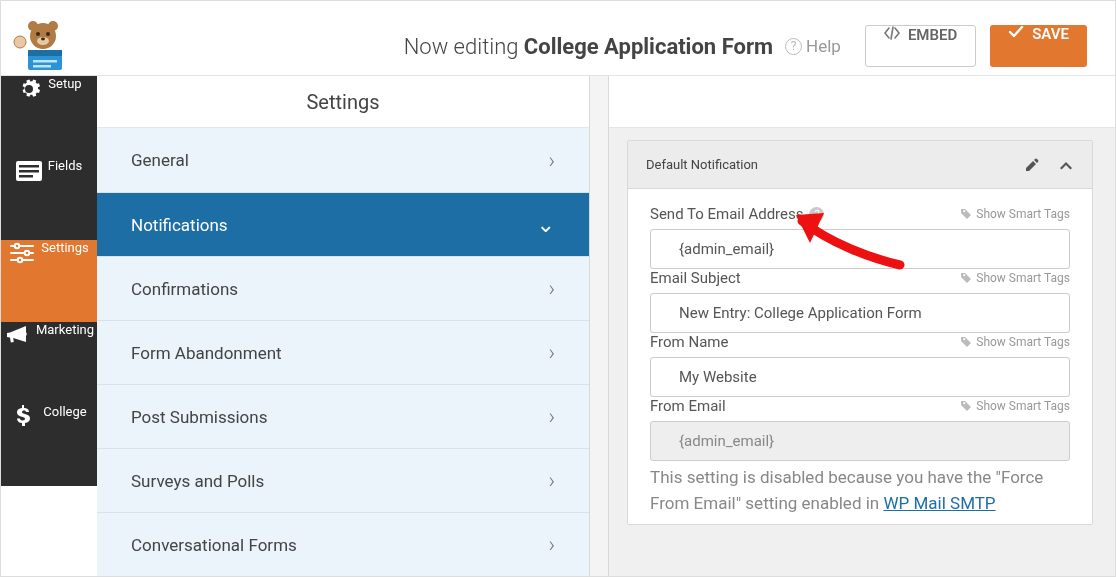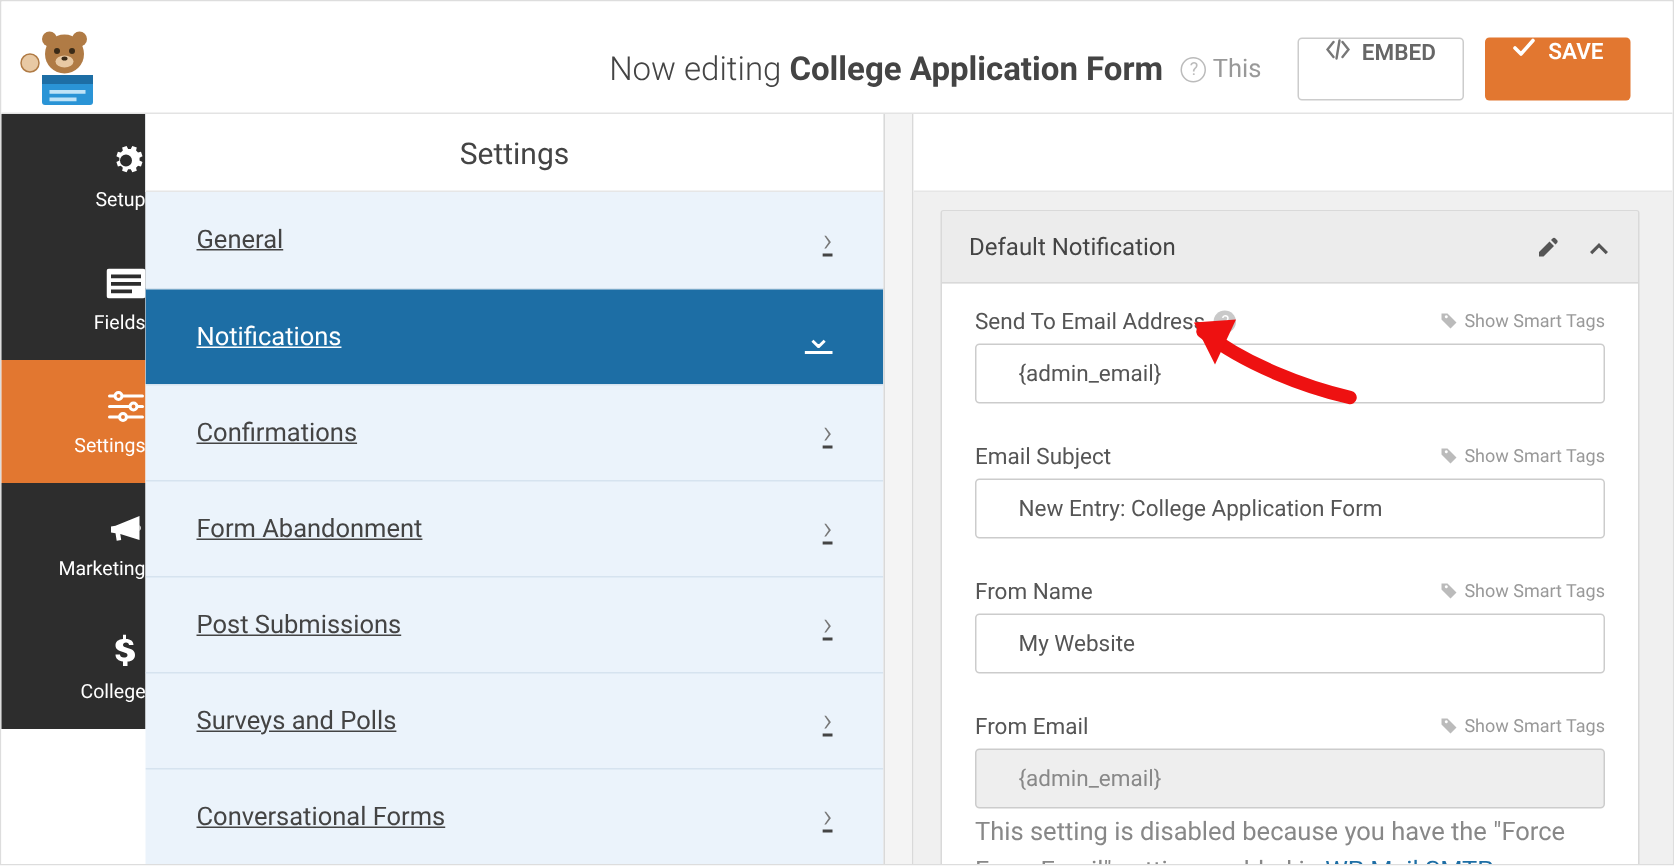--- a/index.html
+++ b/index.html
@@ -15,47 +15,47 @@
   .help { margin-left: 12px; color: #999; font-size: 17px; display:flex; align-items:center; gap:4px; cursor:pointer; }
   .btn { height: 42px; padding: 0 18px; border-radius: 3px; font-size: 15px; font-weight: 600; display:inline-flex; align-items:flex-start; gap:8px; cursor:pointer; user-select:none; }
   .btn-embed { border:1px solid #ccc; color:#666; background:#fff; margin-left: 24px; }
   .btn-save  { border:none; background:#e27730; color:#fff; margin-left: 14px; }
 
   
   .body { display:flex; flex:1; min-height:0; }
 
   
   .iconnav { width: 96px; background:#fff; display:flex; flex-direction:column; }
-  .iconnav-item { height: 82px; background:#2d2d2d; color:#fff; display:flex; flex-direction:column; align-items:flex-end; justify-content:center; gap:6px; font-size:13px; cursor:pointer; }
+  .iconnav-item { height: 82px; background:#2d2d2d; color:#fff; display:flex; flex-direction:row; align-items:flex-start; justify-content:center; gap:6px; font-size:13px; cursor:pointer; }
   .iconnav-item.active { background:#e27730; }
   .iconnav-item .ic { width:26px; height:26px; display:flex; align-items:center; justify-content:center; }
   .iconnav-rest { flex:1; background:#fff; }
 
   
   .settingscol { width: 492px; display:flex; flex-direction:column; background:#ebf3fb; }
   .settings-header { height:52px; background:#fff; display:flex; align-items:center; justify-content:center; font-size:20px; color:#444; border-bottom:1px solid #e6e6e6; }
   .settings-list { flex:1; overflow:auto; }
-  .settings-row { height:64px; border-top:1px solid #d6e3ef; display:flex; align-items:center; padding:0 34px; justify-content:space-between; font-size:17px; color:#444; cursor:pointer;text-decoration:underline; }
+  .settings-row { height:64px; border-top:1px solid #d6e3ef; display:flex; align-items:center; padding:0 34px; justify-content:space-between; font-size:17px; color:#444; cursor:pointer; }
   .settings-row:first-child { border-top:none; }
   .settings-row.active { background:#1d6ea5; color:#fff; }
   .settings-row .chev { color:#777; font-size:22px; font-weight:300; }
   .settings-row.active .chev { color:#fff; }
 
   
   .gutter { width: 20px; background:#f4f4f4; border-left:1px solid #d9d9d9; border-right:1px solid #d9d9d9; }
 
   
   .main { flex:1; background:#f0f0f0; overflow:hidden; padding-top:52px; position:relative; }
   .main-header-band { position:absolute; top:0; left:0; right:0; height:52px; background:#fff; border-bottom:1px solid #e6e6e6; }
   .card { margin: 12px 22px 0 18px; background:#fff; border:1px solid #d9d9d9; border-radius:2px; }
-  .card-head { height:48px; background:#ececec; display:flex; align-items:center; padding:0 18px; border-bottom:1px solid #d9d9d9; font-size:16px; color:#444; }
+  .card-head { height:48px; background:#ececec; display:flex; align-items:center; padding:0 18px; border-bottom:1px solid #d9d9d9; font-size:13px; color:#444; }
   .card-head .spacer { flex:1; }
   .card-head .hicon { color:#666; margin-left:18px; cursor:pointer; }
   .card-body { padding: 16px 22px 8px 22px; }
-  .field { margin-bottom: 26px; position:relative; }
+  .field { margin-bottom: 0; position:relative; }
   .field-row1 { display:flex; align-items:center; justify-content:space-between; margin-bottom:6px; }
   .field-label { font-size:15px; color:#555; display:flex; align-items:center; gap:6px; }
   .field-label .q { width:15px;height:15px;border-radius:50%;background:#c9c9c9;color:#fff;font-size:11px;display:inline-flex;align-items:center;justify-content:center; }
   .smarttags { font-size:12px; color:#999; display:flex; align-items:center; gap:4px; cursor:pointer; }
   .input { width:100%; height:40px; border:1px solid #ccc; border-radius:3px; padding:0 28px; font-size:15px; color:#555; background:#fff; }
   .input[disabled] { background:#eee; color:#888; }
   .hint { font-size:17px; color:#888; line-height:1.5; margin-top:4px; }
   .hint a { color:#1d6ea5; text-decoration:underline; }
 
   
@@ -84,21 +84,21 @@
         <rect x="20" y="40" width="24" height="2.5" fill="#bfe3f7"></rect>
         <rect x="20" y="45" width="18" height="2.5" fill="#bfe3f7"></rect>
       </svg>
     </div>
     <div class="topbar-spacer"></div>
     <div class="now-editing">
       <span>Now editing </span><strong>College Application Form</strong>
     </div>
     <div class="help">
       <span style="width:17px;height:17px;border-radius:50%;border:1.5px solid #bbb;display:inline-flex;align-items:center;justify-content:center;font-size:12px;color:#bbb;">?</span>
-      <span>This</span>
+      <span>Help</span>
     </div>
     <div class="btn btn-embed">
       <span>
         <svg width="16" height="14" viewBox="0 0 16 14">
             <path d="M5 2L1 7l4 5M11 2l4 5-4 5M9 1L7 13" stroke="#777" stroke-width="1.6" fill="none" stroke-linecap="round"></path>
           </svg>
       </span>
       <span>EMBED</span>
     </div>
     <div class="btn btn-save">

